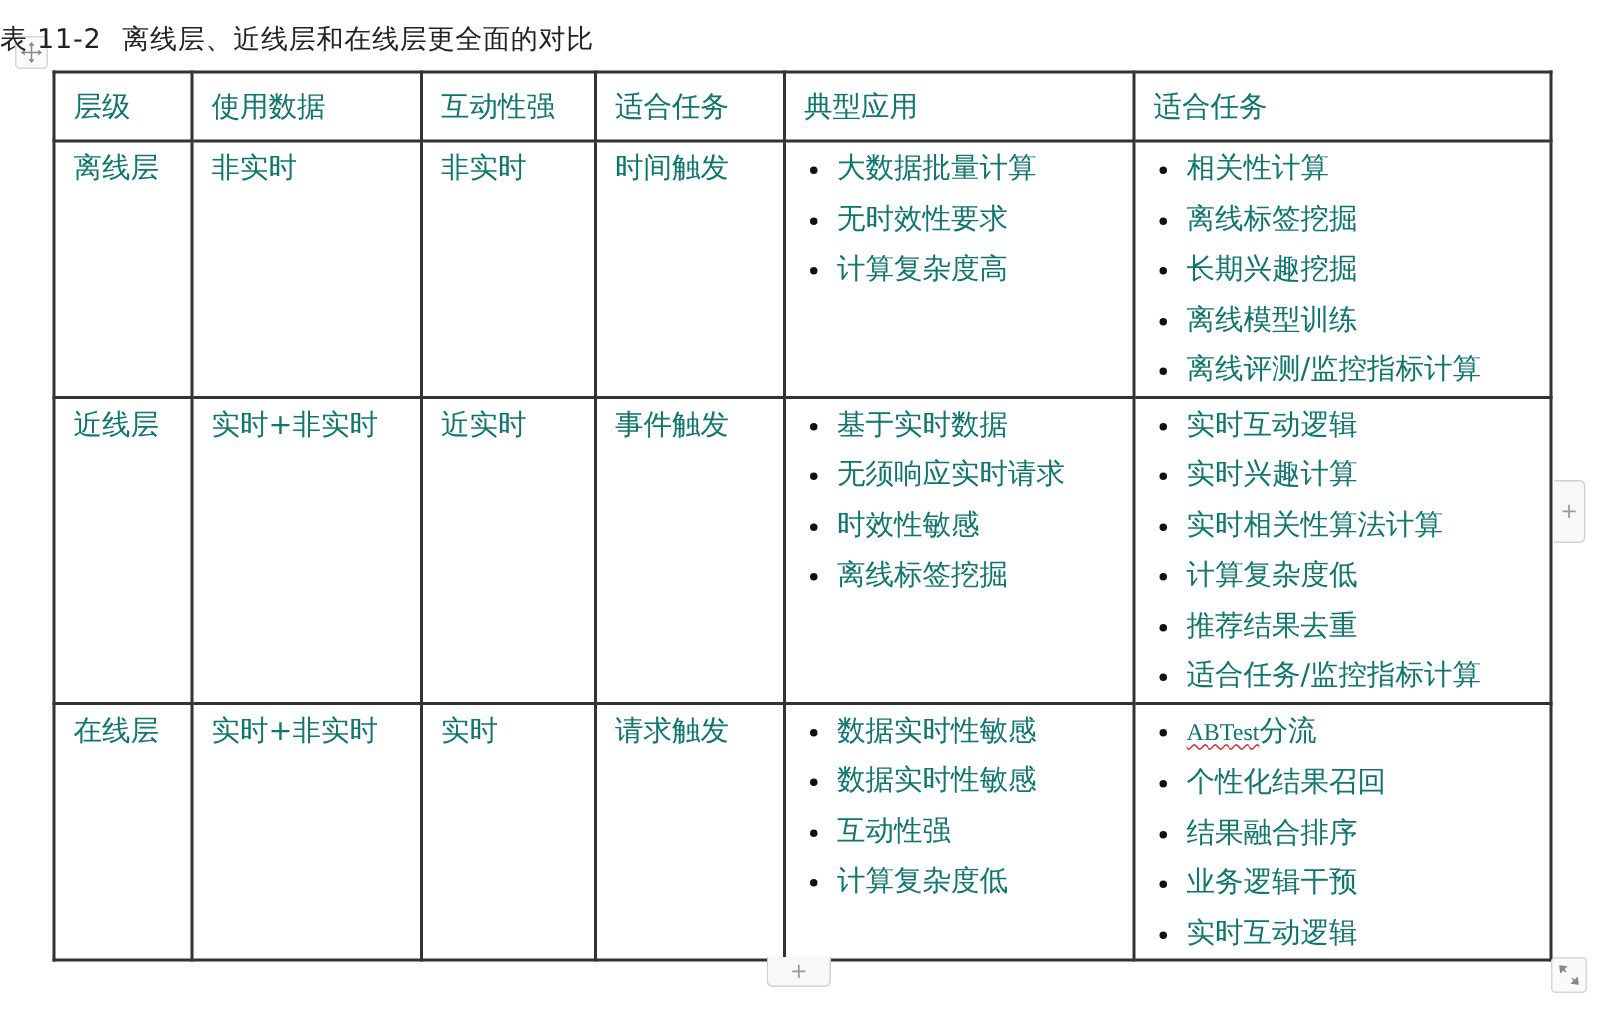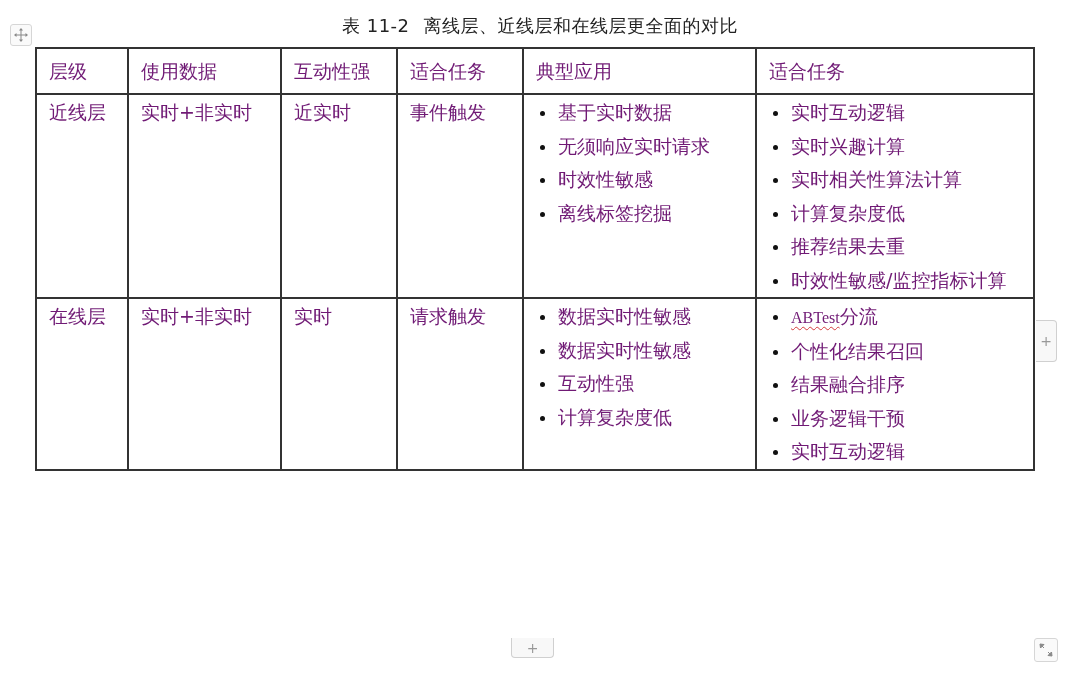--- a/index.html
+++ b/index.html
@@ -1,36 +1,36 @@
 <!DOCTYPE html>
 <html><head>
 <meta charset="utf-8">
 <style>
   html, body { margin: 0; padding: 0; }
   body {
     width: 1080px; height: 674px; background: #ffffff; position: relative; overflow: hidden;
     font-family: "DejaVu Sans", "Liberation Sans", sans-serif; color: #1a1a1a;
   }
   .caption {
-    position: absolute; top: 14px; left: 0; width: 1080px; text-align: center;
+    position: absolute; top: 14px; left: 0; width: 1080px; 
     font-size: 18px; color: #222; letter-spacing: 0.5px;
   }
   .caption .num { margin-right: 14px; }
   .move-handle {
     position: absolute; left: 10px; top: 24px; width: 22px; height: 22px;
     border: 1px solid #d6d6d6; border-radius: 3px; background: #fafafa;
     display: flex; align-items: center; justify-content: center; box-sizing: border-box;
   }
   table.cmp {
     position: absolute; left: 35px; top: 47px; border-collapse: collapse;
     table-layout: fixed; width: 998px;
   }
   table.cmp td, table.cmp th {
     border: 2px solid #333; vertical-align: top; text-align: left;
-    font-weight: normal; font-size: 19px; color: #701a75; padding: 0 0 0 12px;
+    font-weight: normal; font-size: 19px; color: #0f766e; padding: 0 0 0 12px;
     line-height: 33.5px;
   }
   table.cmp thead th { height: 44px; line-height: 44px; padding-top: 0; }
   table.cmp tbody td { padding-top: 1px; }
   ul.blist { list-style: none; margin: 0; padding: 0; }
   ul.blist li { position: relative; padding-left: 22px; white-space: nowrap; }
   ul.blist li::before {
     content: ""; position: absolute; left: 4px; top: 15px; width: 5px; height: 5px;
     border-radius: 50%; background: #111;
   }
@@ -88,41 +88,63 @@
     <tr>
       <th>层级</th>
       <th>使用数据</th>
       <th>互动性强</th>
       <th>适合任务</th>
       <th>典型应用</th>
       <th>适合任务</th>
     </tr>
   </thead>
   <tbody>
+    <tr style="height:169px">
+      <td>离线层</td>
+      <td>非实时</td>
+      <td>非实时</td>
+      <td>时间触发</td>
+      <td>
+        <ul class="blist">
+          <li>大数据批量计算</li>
+          <li>无时效性要求</li>
+          <li>计算复杂度高</li>
+        </ul>
+      </td>
+      <td>
+        <ul class="blist">
+          <li>相关性计算</li>
+          <li>离线标签挖掘</li>
+          <li>长期兴趣挖掘</li>
+          <li>离线模型训练</li>
+          <li>离线评测/监控指标计算</li>
+        </ul>
+      </td>
+    </tr>
     <tr style="height:203px">
       <td>近线层</td>
       <td>实时+非实时</td>
       <td>近实时</td>
       <td>事件触发</td>
       <td>
         <ul class="blist">
           <li>基于实时数据</li>
           <li>无须响应实时请求</li>
           <li>时效性敏感</li>
           <li>离线标签挖掘</li>
         </ul>
       </td>
       <td>
         <ul class="blist">
           <li>实时互动逻辑</li>
           <li>实时兴趣计算</li>
           <li>实时相关性算法计算</li>
           <li>计算复杂度低</li>
           <li>推荐结果去重</li>
-          <li>时效性敏感/监控指标计算</li>
+          <li>适合任务/监控指标计算</li>
         </ul>
       </td>
     </tr>
     <tr style="height:169px">
       <td>在线层</td>
       <td>实时+非实时</td>
       <td>实时</td>
       <td>请求触发</td>
       <td>
         <ul class="blist">

